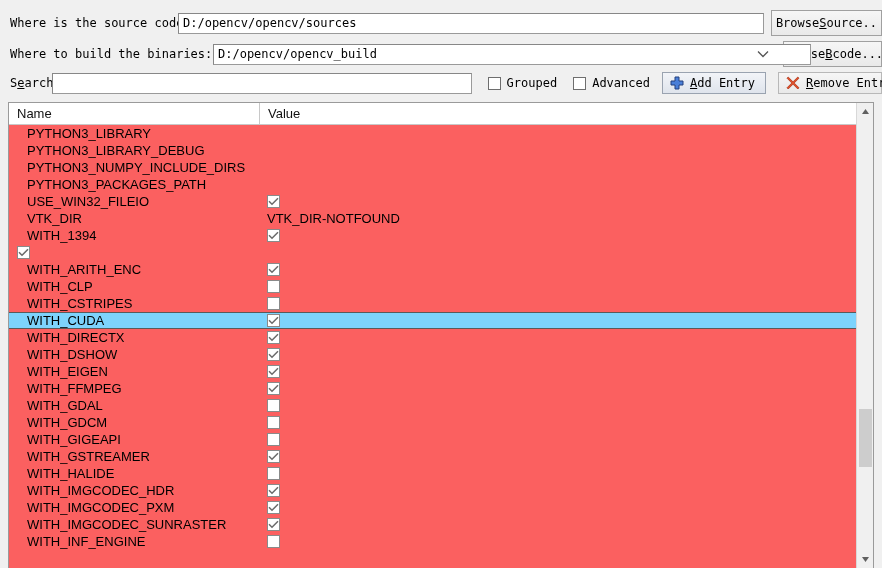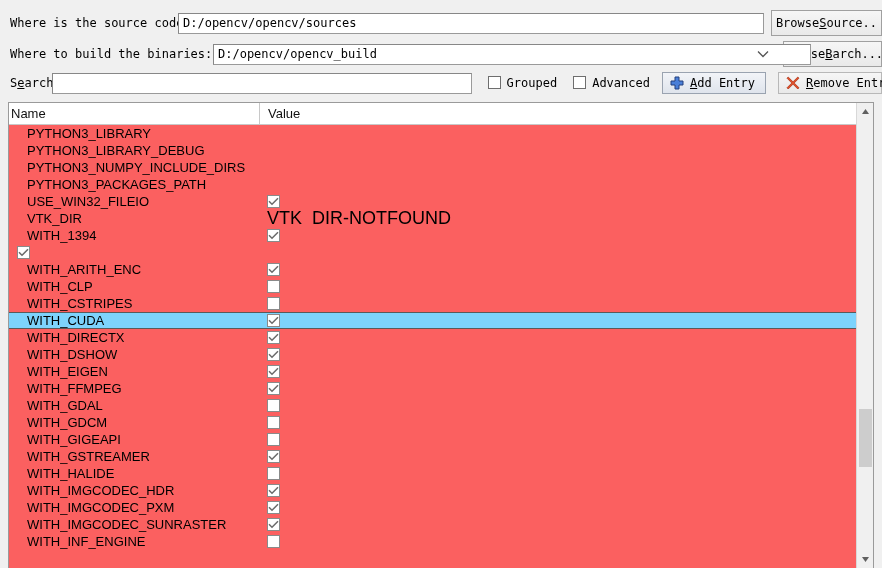--- a/index.html
+++ b/index.html
@@ -112,21 +112,21 @@
     width: 460px;
     height: 21px;
     background: #fff;
     border: 1px solid #9a9a9a;
     border-top-color: #878787;
     border-left-color: #878787;
   }
 
   .cb-group {
     display: flex;
-    align-items: flex-start;
+    align-items: flex-end;
     margin-left: 16px;
     font-family: "DejaVu Sans Mono", "Liberation Mono", monospace;
     font-size: 12px;
     color: #000;
     white-space: nowrap;
     cursor: default;
   }
   .cb-box {
     width: 13px; height: 13px;
     background: #fff;
@@ -192,21 +192,21 @@
     background: #ffffff;
     border-bottom: 1px solid #c8c8c8;
     display: flex;
     align-items: center;
     position: relative;
   }
   .th {
     font-family: "Liberation Sans", sans-serif;
     font-size: 13px;
     color: #111;
-    padding-left: 2px;
+    padding-left: 8px;
     height: 22px;
     line-height: 22px;
   }
   #th-name { width: 250px; }
   #th-value { flex: 1; padding-left: 8px; border-left: 1px solid #c8c8c8; }
 
   #tbody {
     position: relative;
   }
   .trow {
@@ -228,21 +228,21 @@
     font-family: "Liberation Sans", sans-serif;
     font-size: 13px;
     color: #000;
     white-space: nowrap;
     overflow: hidden;
   }
   .cell-value {
     flex: 1;
     padding-left: 8px;
     font-family: "Liberation Sans", sans-serif;
-    font-size: 18px;
+    font-size: 13px;
     color: #000;
     white-space: nowrap;
     display: flex;
     align-items: flex-start;
   }
   .val-check {
     width: 13px; height: 13px;
     background: #ffffff;
     border: 1px solid #8a8a8a;
     flex: none;
@@ -302,21 +302,21 @@
       <div class="path-input" id="input-build" placeholder="">D:/opencv/opencv_build</div>
       <div id="combo-arrow">
         <svg width="12" height="8" viewBox="0 0 12 8">
           <path d="M1 1.5 L6 6.5 L11 1.5" fill="none" stroke="#555" stroke-width="1.3"></path>
         </svg>
       </div>
     </div>
     <div class="browse-btn" id="btn-browse-build">
       <span>Browse </span>
         <u>B</u>
-        <span>arch...</span>
+        <span>code...</span>
     </div>
   </div>
 
   <div id="row-search">
     <div id="label-search"><span>S</span><u>e</u><span>arch:</span></div>
     <div id="input-search" placeholder=""></div>
 
     <div class="cb-group" id="cb-grouped">
       <span class="cb-box"></span>
       <span>Grouped</span>

